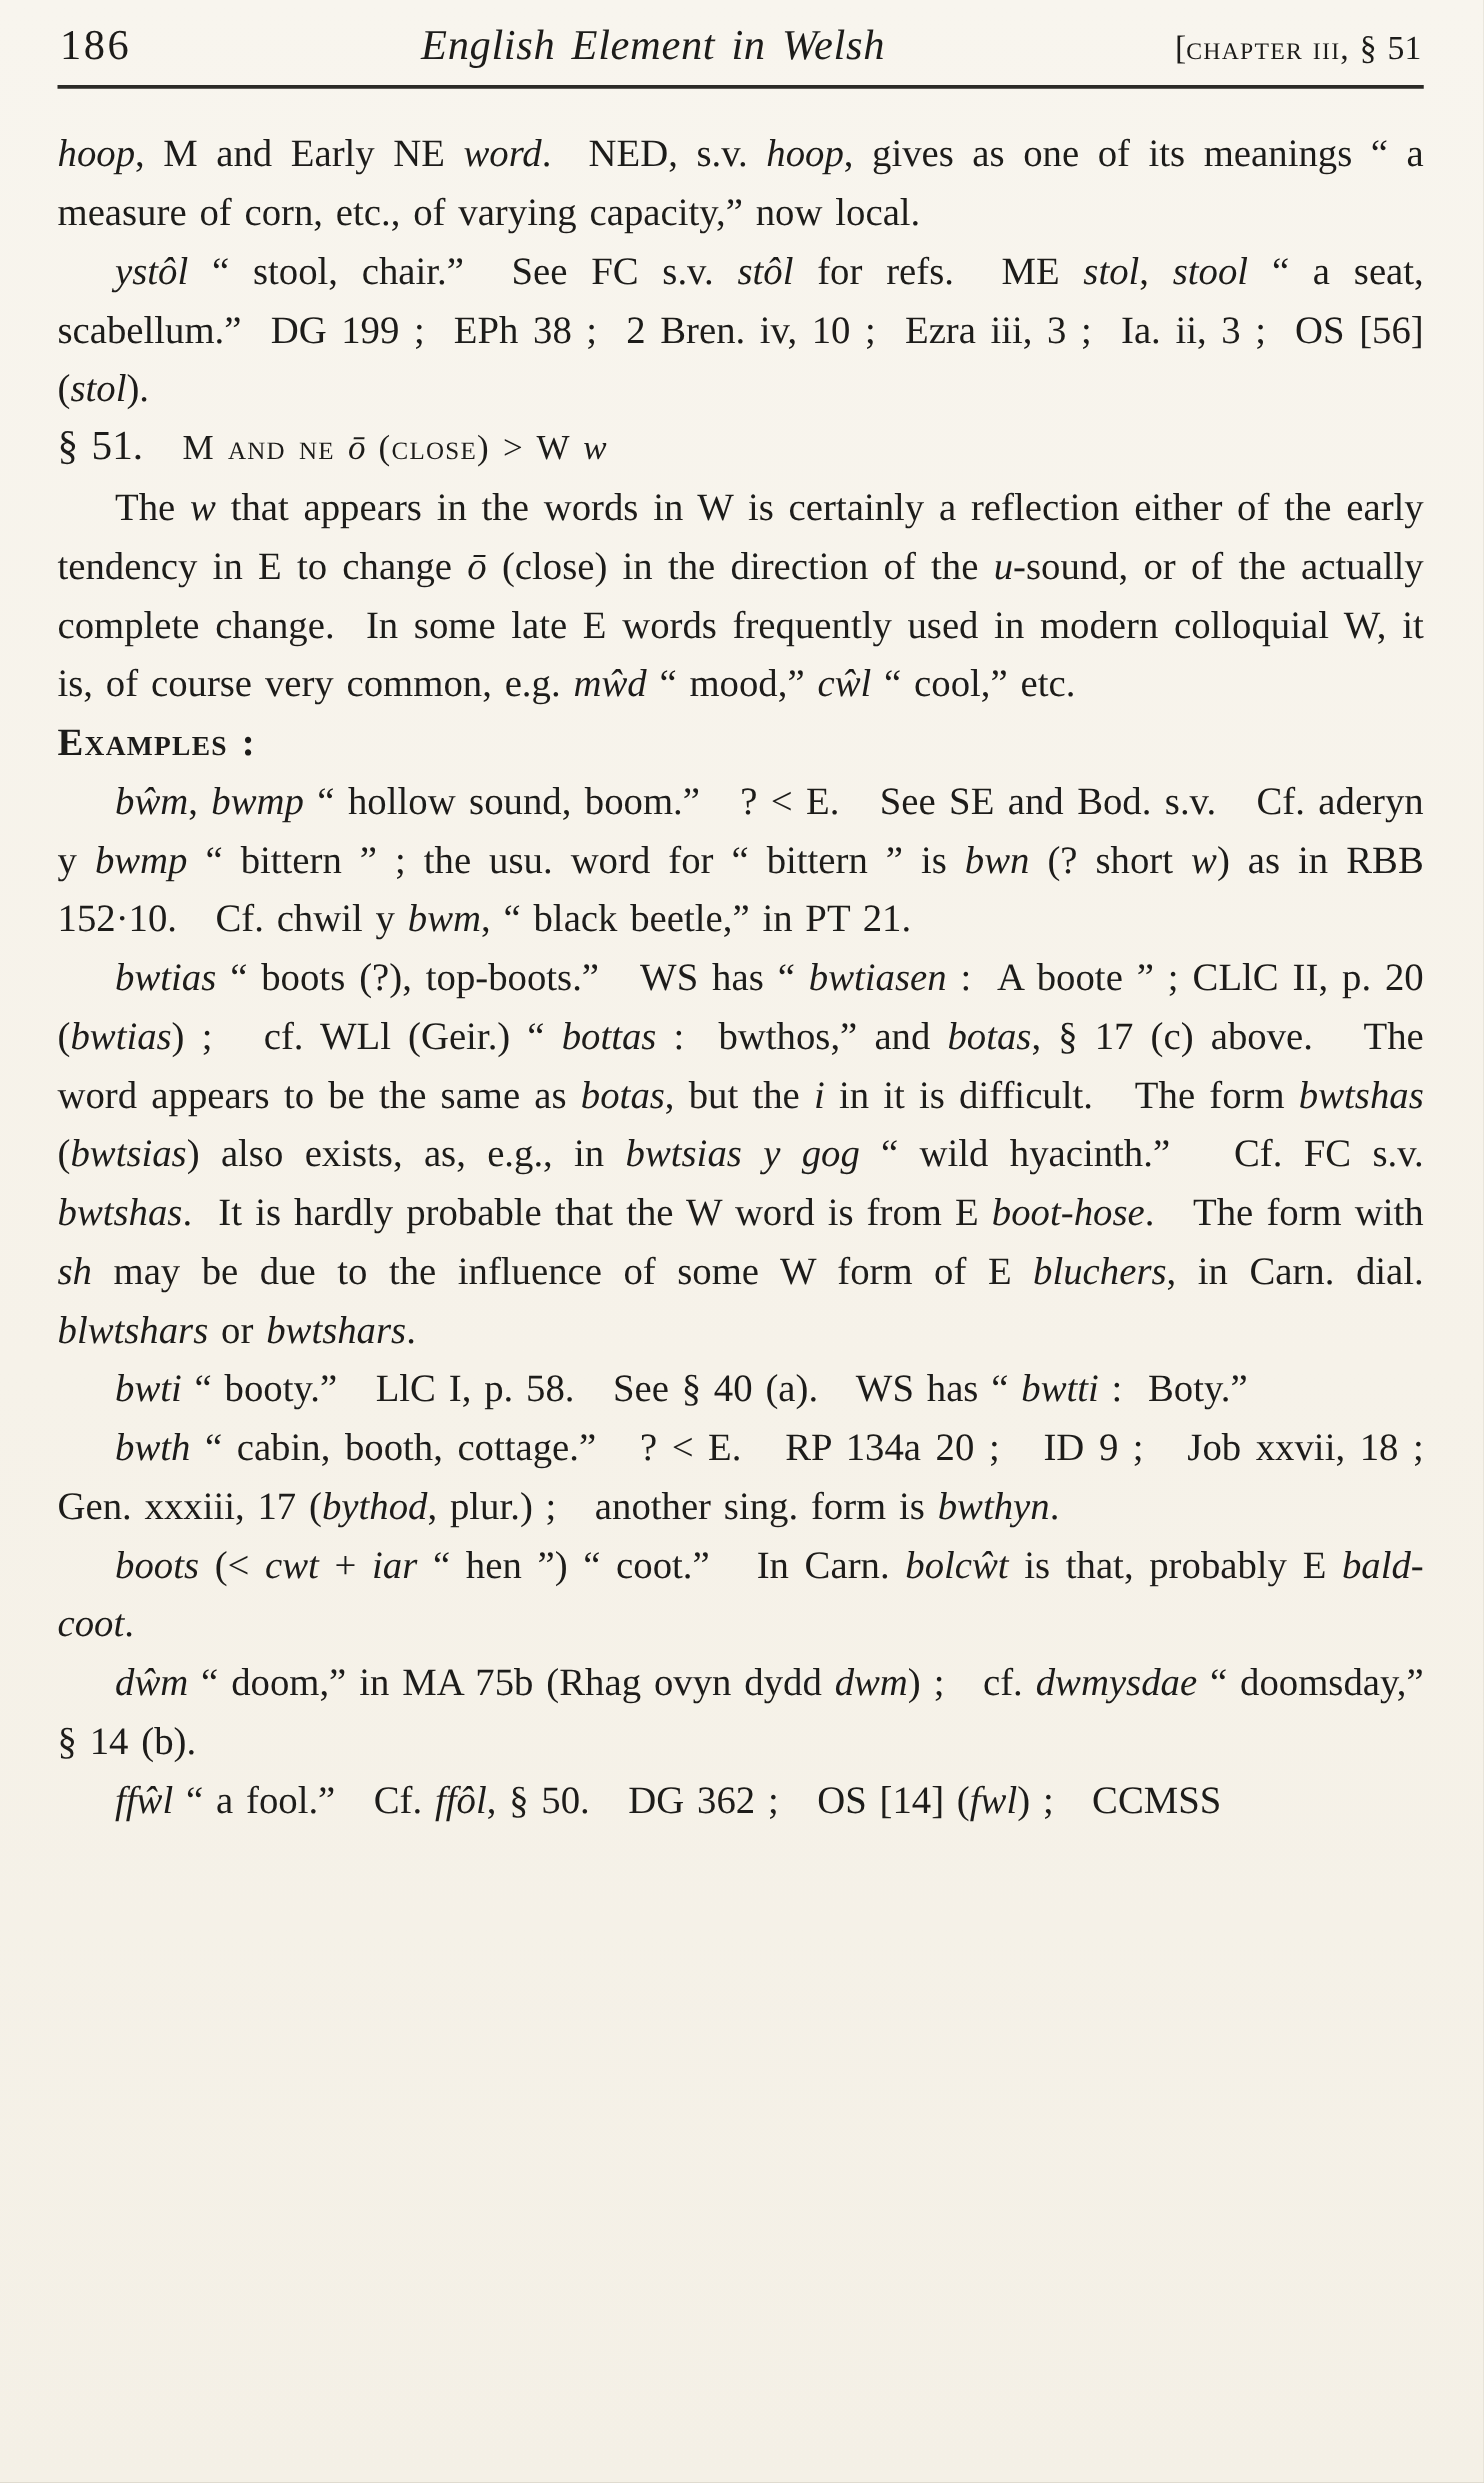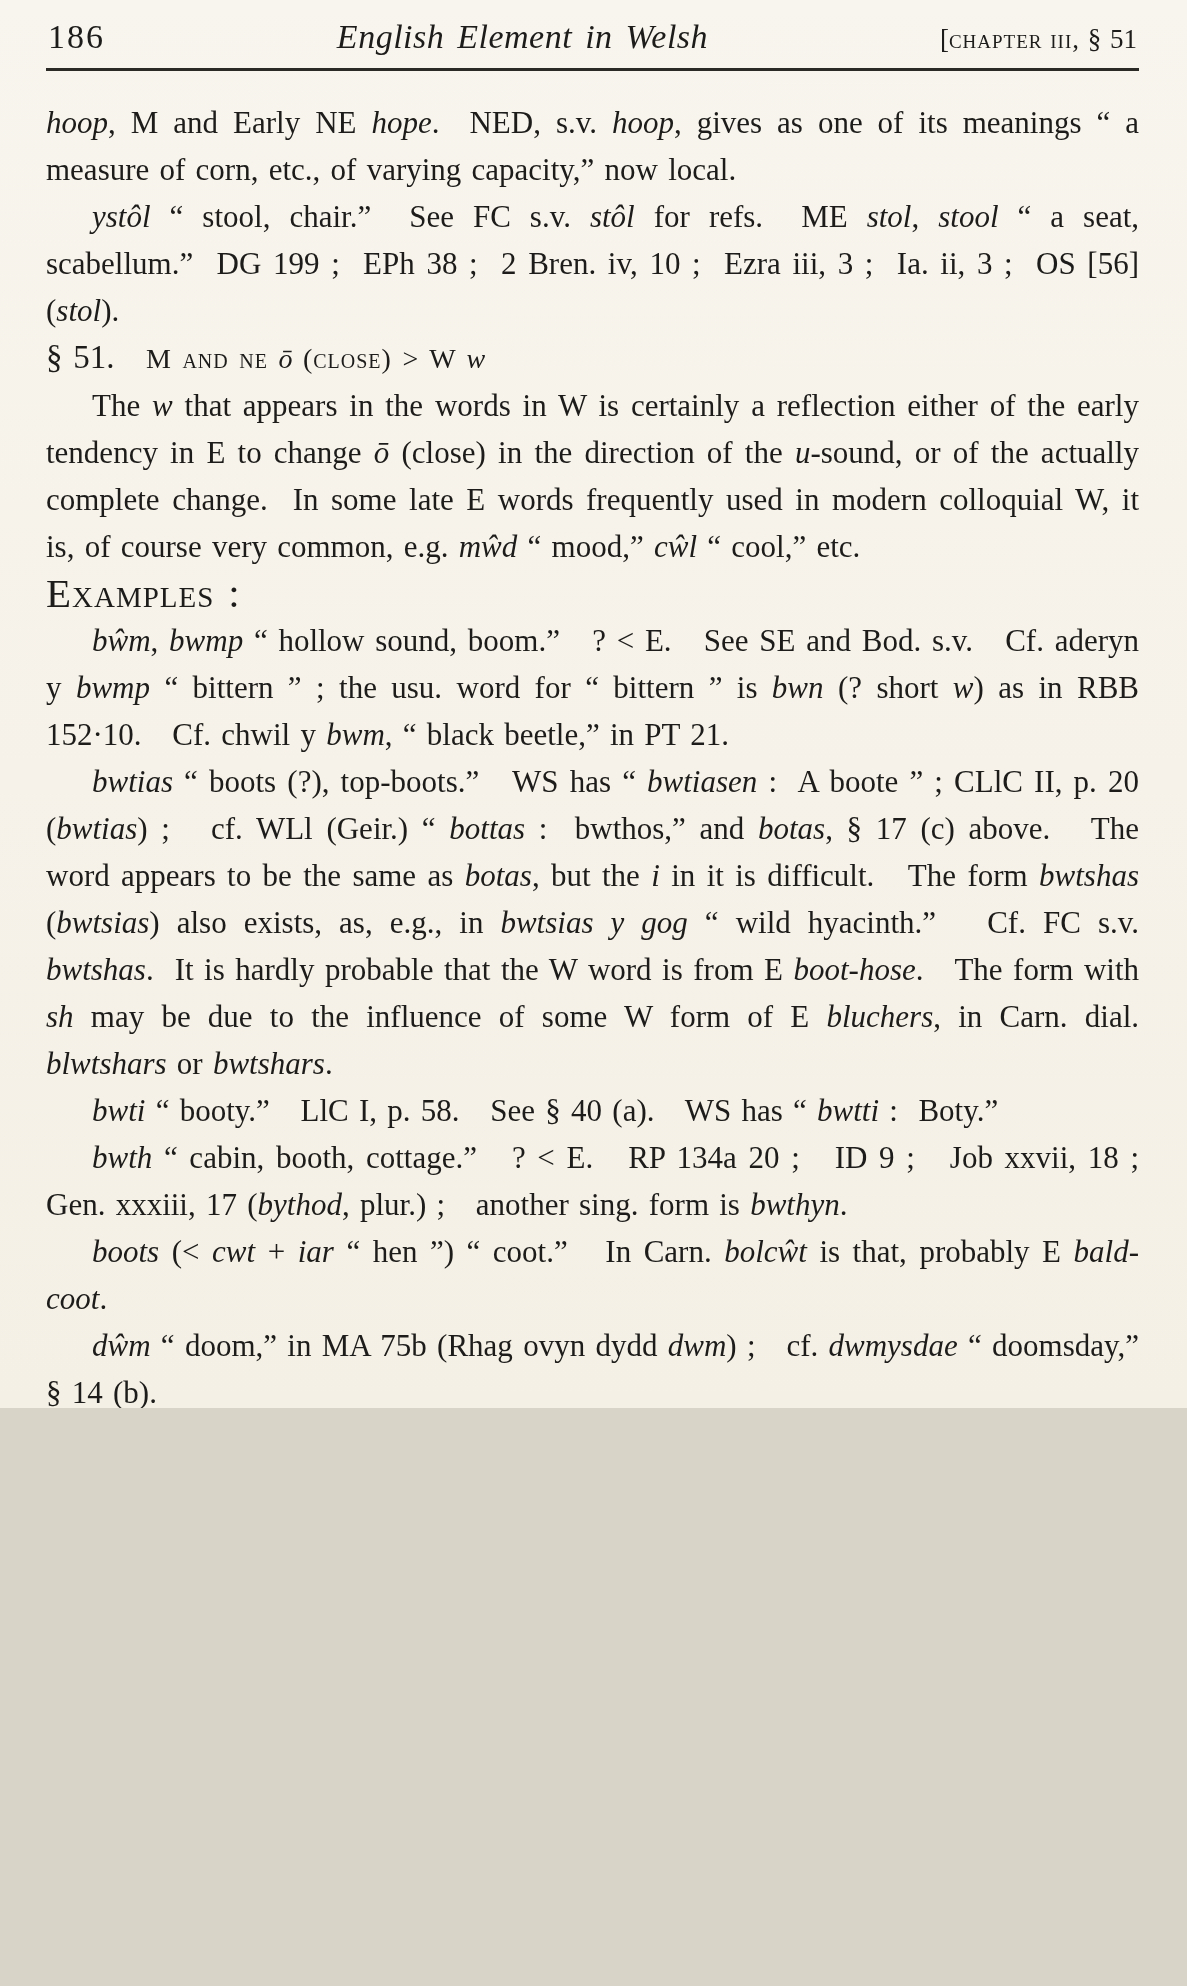--- a/index.html
+++ b/index.html
@@ -3,21 +3,21 @@
 <meta charset="utf-8">
 <style>
   html, body {
     margin: 0;
     padding: 0;
     background: #d8d4c8;
   }
   .page {
     position: relative;
     width: 1187px;
-    height: 1408px;
+    height: 1986px;
     margin: 0 auto;
     box-sizing: border-box;
     background: linear-gradient(180deg, #f8f5ee 0%, #f6f2e9 55%, #f4f0e6 100%);
     color: #1d1c1a;
     font-family: "Liberation Serif", "DejaVu Serif", serif;
     font-size: 31px;
     padding: 10px 48px 0 46px;
     overflow: hidden;
   }
   
@@ -63,42 +63,43 @@
     margin: 62px 0 10px 0;
     font-size: 28px;
     white-space: pre-wrap;
     line-height: 47px;
   }
   .section-heading .bd { font-size: 33px; }
   .examples-label {
     margin-top: 24px;
     margin-bottom: 6px;
     text-align: left;
-    font-size: 41px;
+    font-size: 31px;
+    font-weight: bold;
   }
   .it { font-style: italic; }
   .bd { font-weight: normal; }
   .sc { font-variant: small-caps; letter-spacing: 1px; }
 </style>
 </head>
 <body>
 
 <div class="page">
 
   <header class="running-header">
     <span class="page-number">186</span>
     <span class="running-title">English Element in Welsh</span>
     <span class="chapter-ref"><span>[</span><span class="sc">chapter iii, § </span><span class="bd">51</span></span>
   </header>
 
   <hr class="header-rule">
 
   <main>
 
-    <p class="text flush"><span class="it">hoop</span><span>, M and Early NE </span><span class="it">hope</span><span>.  NED, s.v. </span><span class="it">hoop</span><span>, gives as one of its meanings “ a measure of corn, etc., of varying capacity,” now local.</span></p>
+    <p class="text flush"><span class="it">hoop</span><span>, M and Early NE </span><span class="it">word</span><span>.  NED, s.v. </span><span class="it">hoop</span><span>, gives as one of its meanings “ a measure of corn, etc., of varying capacity,” now local.</span></p>
 
     <p class="text indent"><span class="it">ystôl</span><span> “ stool, chair.”  See FC s.v. </span><span class="it">stôl</span><span> for refs.  ME </span><span class="it">stol</span><span>, </span><span class="it">stool</span><span> “ a seat, scabellum.”  DG 199 ;  EPh 38 ;  2 Bren. iv, 10 ;  Ezra iii, 3 ;  Ia. ii, 3 ;  OS [56] (</span><span class="it">stol</span><span>).</span></p>
 
     <p class="text section-heading"><span class="bd">§ 51.</span><span class="sc">   M and ne </span><span class="it">ō</span><span class="sc"> (close) &gt; W </span><span class="it">w</span></p>
 
 
     <p class="text indent"><span>The </span><span class="it">w</span><span> that appears in the words in W is certainly a reflection either of the early tendency in E to change </span><span class="it">ō</span><span> (close) in the direction of the </span><span class="it">u</span><span>-sound, or of the actually complete change.  In some late E words frequently used in modern colloquial W, it is, of course very common, e.g. </span><span class="it">mŵd</span><span> “ mood,” </span><span class="it">cŵl</span><span> “ cool,” etc.</span></p>
 
     <p class="text flush examples-label"><span class="sc">Examples :</span></p>
 

